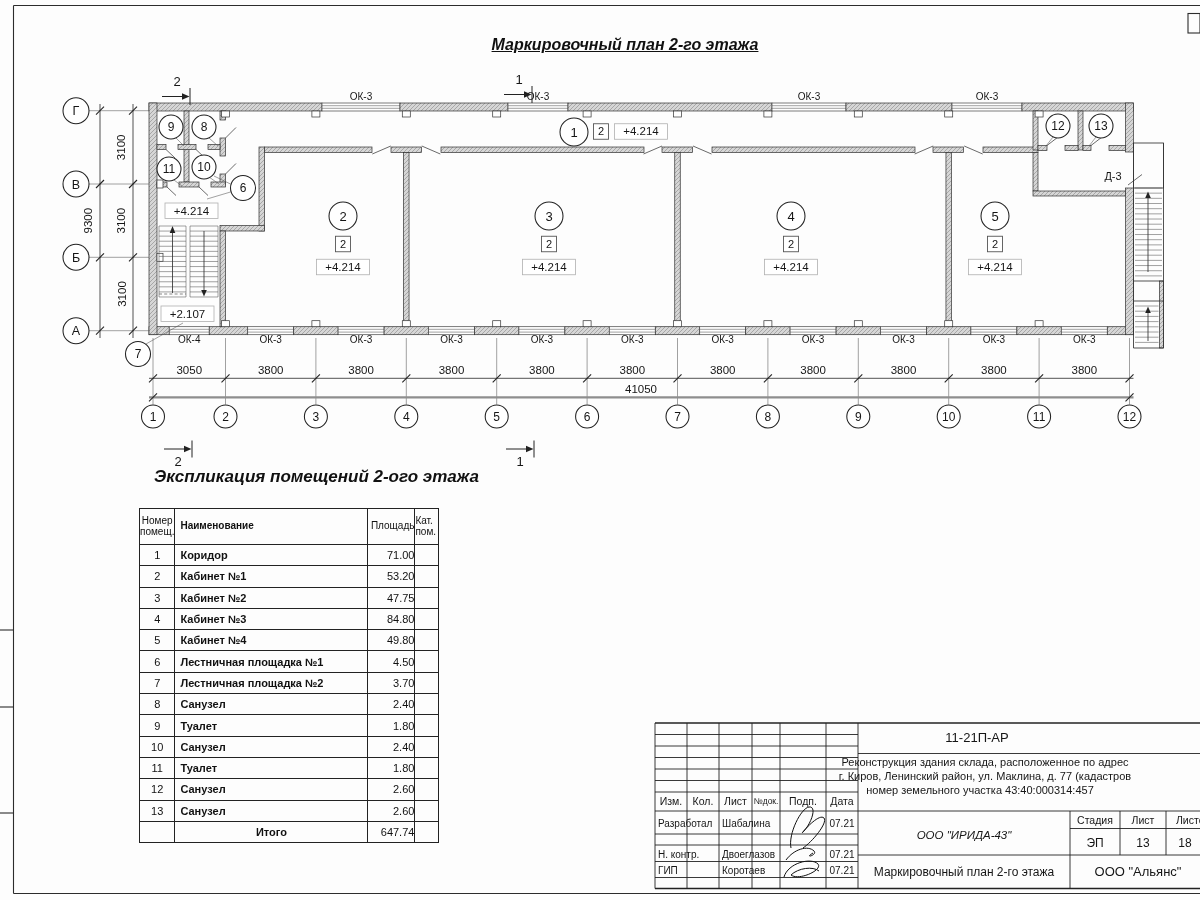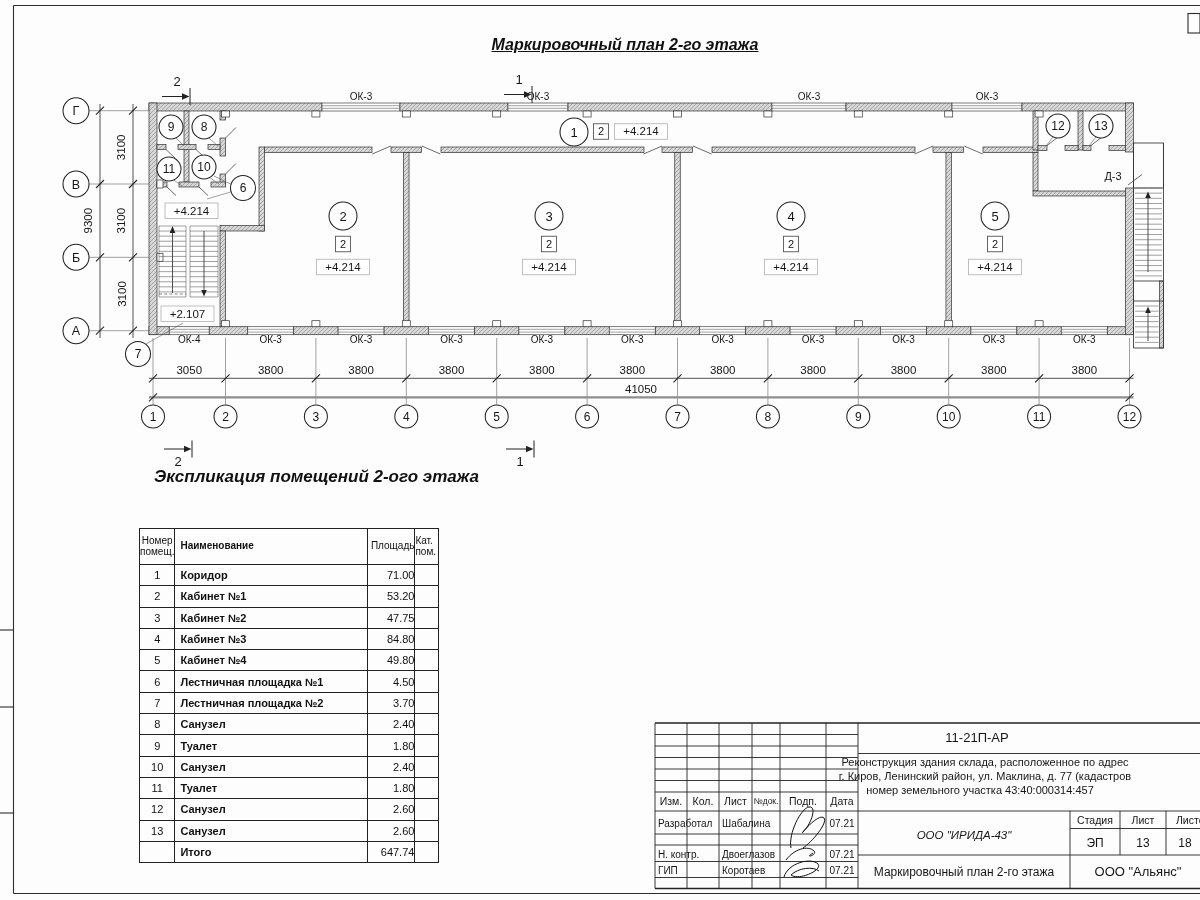--- a/index.html
+++ b/index.html
@@ -26,29 +26,29 @@
   .dash{stroke:#555;stroke-width:0.7;stroke-dasharray:3,2.2}
   .frame{stroke:#2c2c2c;stroke-width:1.1;fill:none}
   .stamp{stroke:#222;stroke-width:0.9;fill:none}
   .stampB{stroke:#222;stroke-width:1.5;fill:none}
   .sig{stroke:#111;stroke-width:1;fill:none}
 
   #plan-title{position:absolute;left:325px;top:36px;width:600px;text-align:center;
     font-size:16px;font-style:italic;font-weight:bold;text-decoration:underline;}
   #expl-title{position:absolute;left:154px;top:467px;font-size:17px;font-style:italic;
     font-weight:bold;}
-  #expl{position:absolute;left:139px;top:508px;border-collapse:collapse;table-layout:fixed;margin-top:20px;}
+  #expl{position:absolute;left:139px;top:508px;border-collapse:collapse;table-layout:fixed;}
   #expl th,#expl td{border:1px solid #222;padding:0;box-sizing:border-box;overflow:hidden;}
   #expl th{font-size:10px;font-weight:normal;line-height:1.08;vertical-align:middle;height:36px;}
   #expl td{font-size:11px;height:21.3px;}
   #expl .c-num{width:35px;text-align:center;}
   #expl .c-name{width:193px;text-align:left;padding-left:5px;font-weight:bold;}
   #expl .c-area{width:47px;text-align:right;}
   #expl .c-cat{width:24px;text-align:left;}
-  #expl td.tr{text-align:left;padding-right:5px;}
+  #expl td.tr{text-align:center;padding-right:5px;}
 </style>
 </head>
 <body>
 
 <svg id="svg" width="1200" height="900" viewBox="0 0 1200 900">
   <defs>
     <pattern id="wh" width="4" height="4" patternUnits="userSpaceOnUse">
       <rect width="4" height="4" fill="#d6d6d6"></rect>
       <path d="M0,4 L4,0" stroke="#9a9a9a" stroke-width="0.8"></path>
     </pattern>

